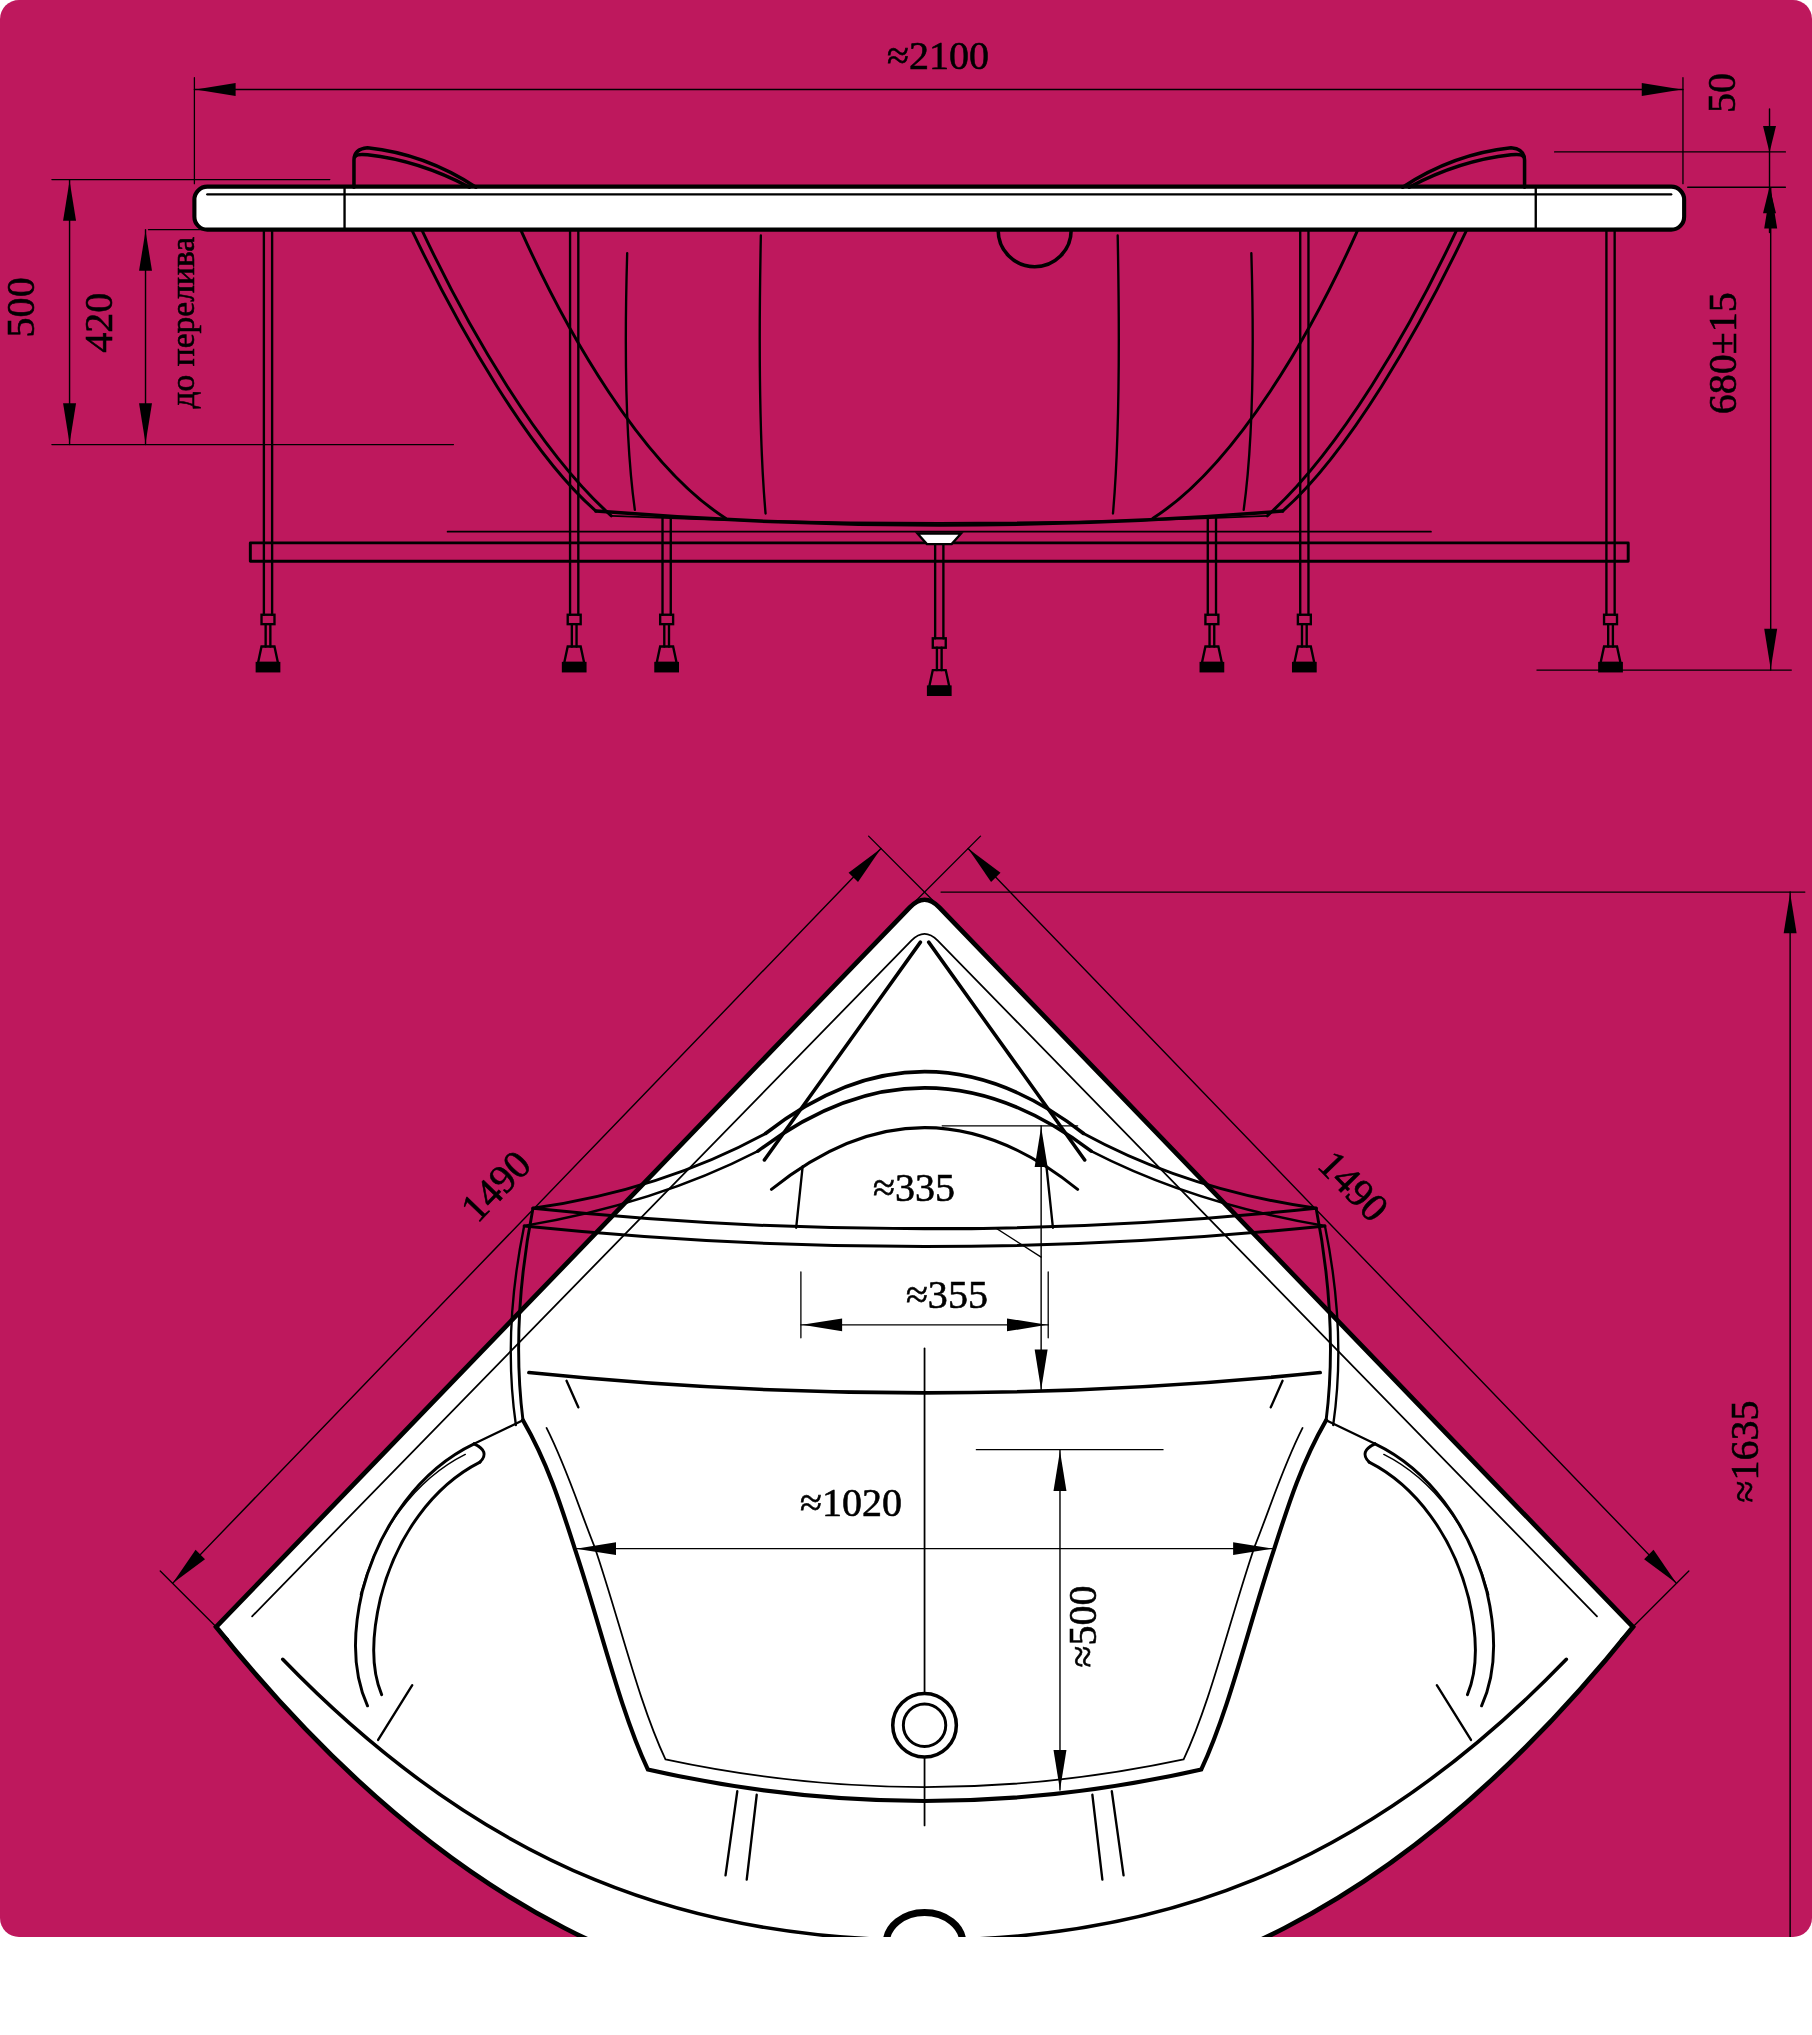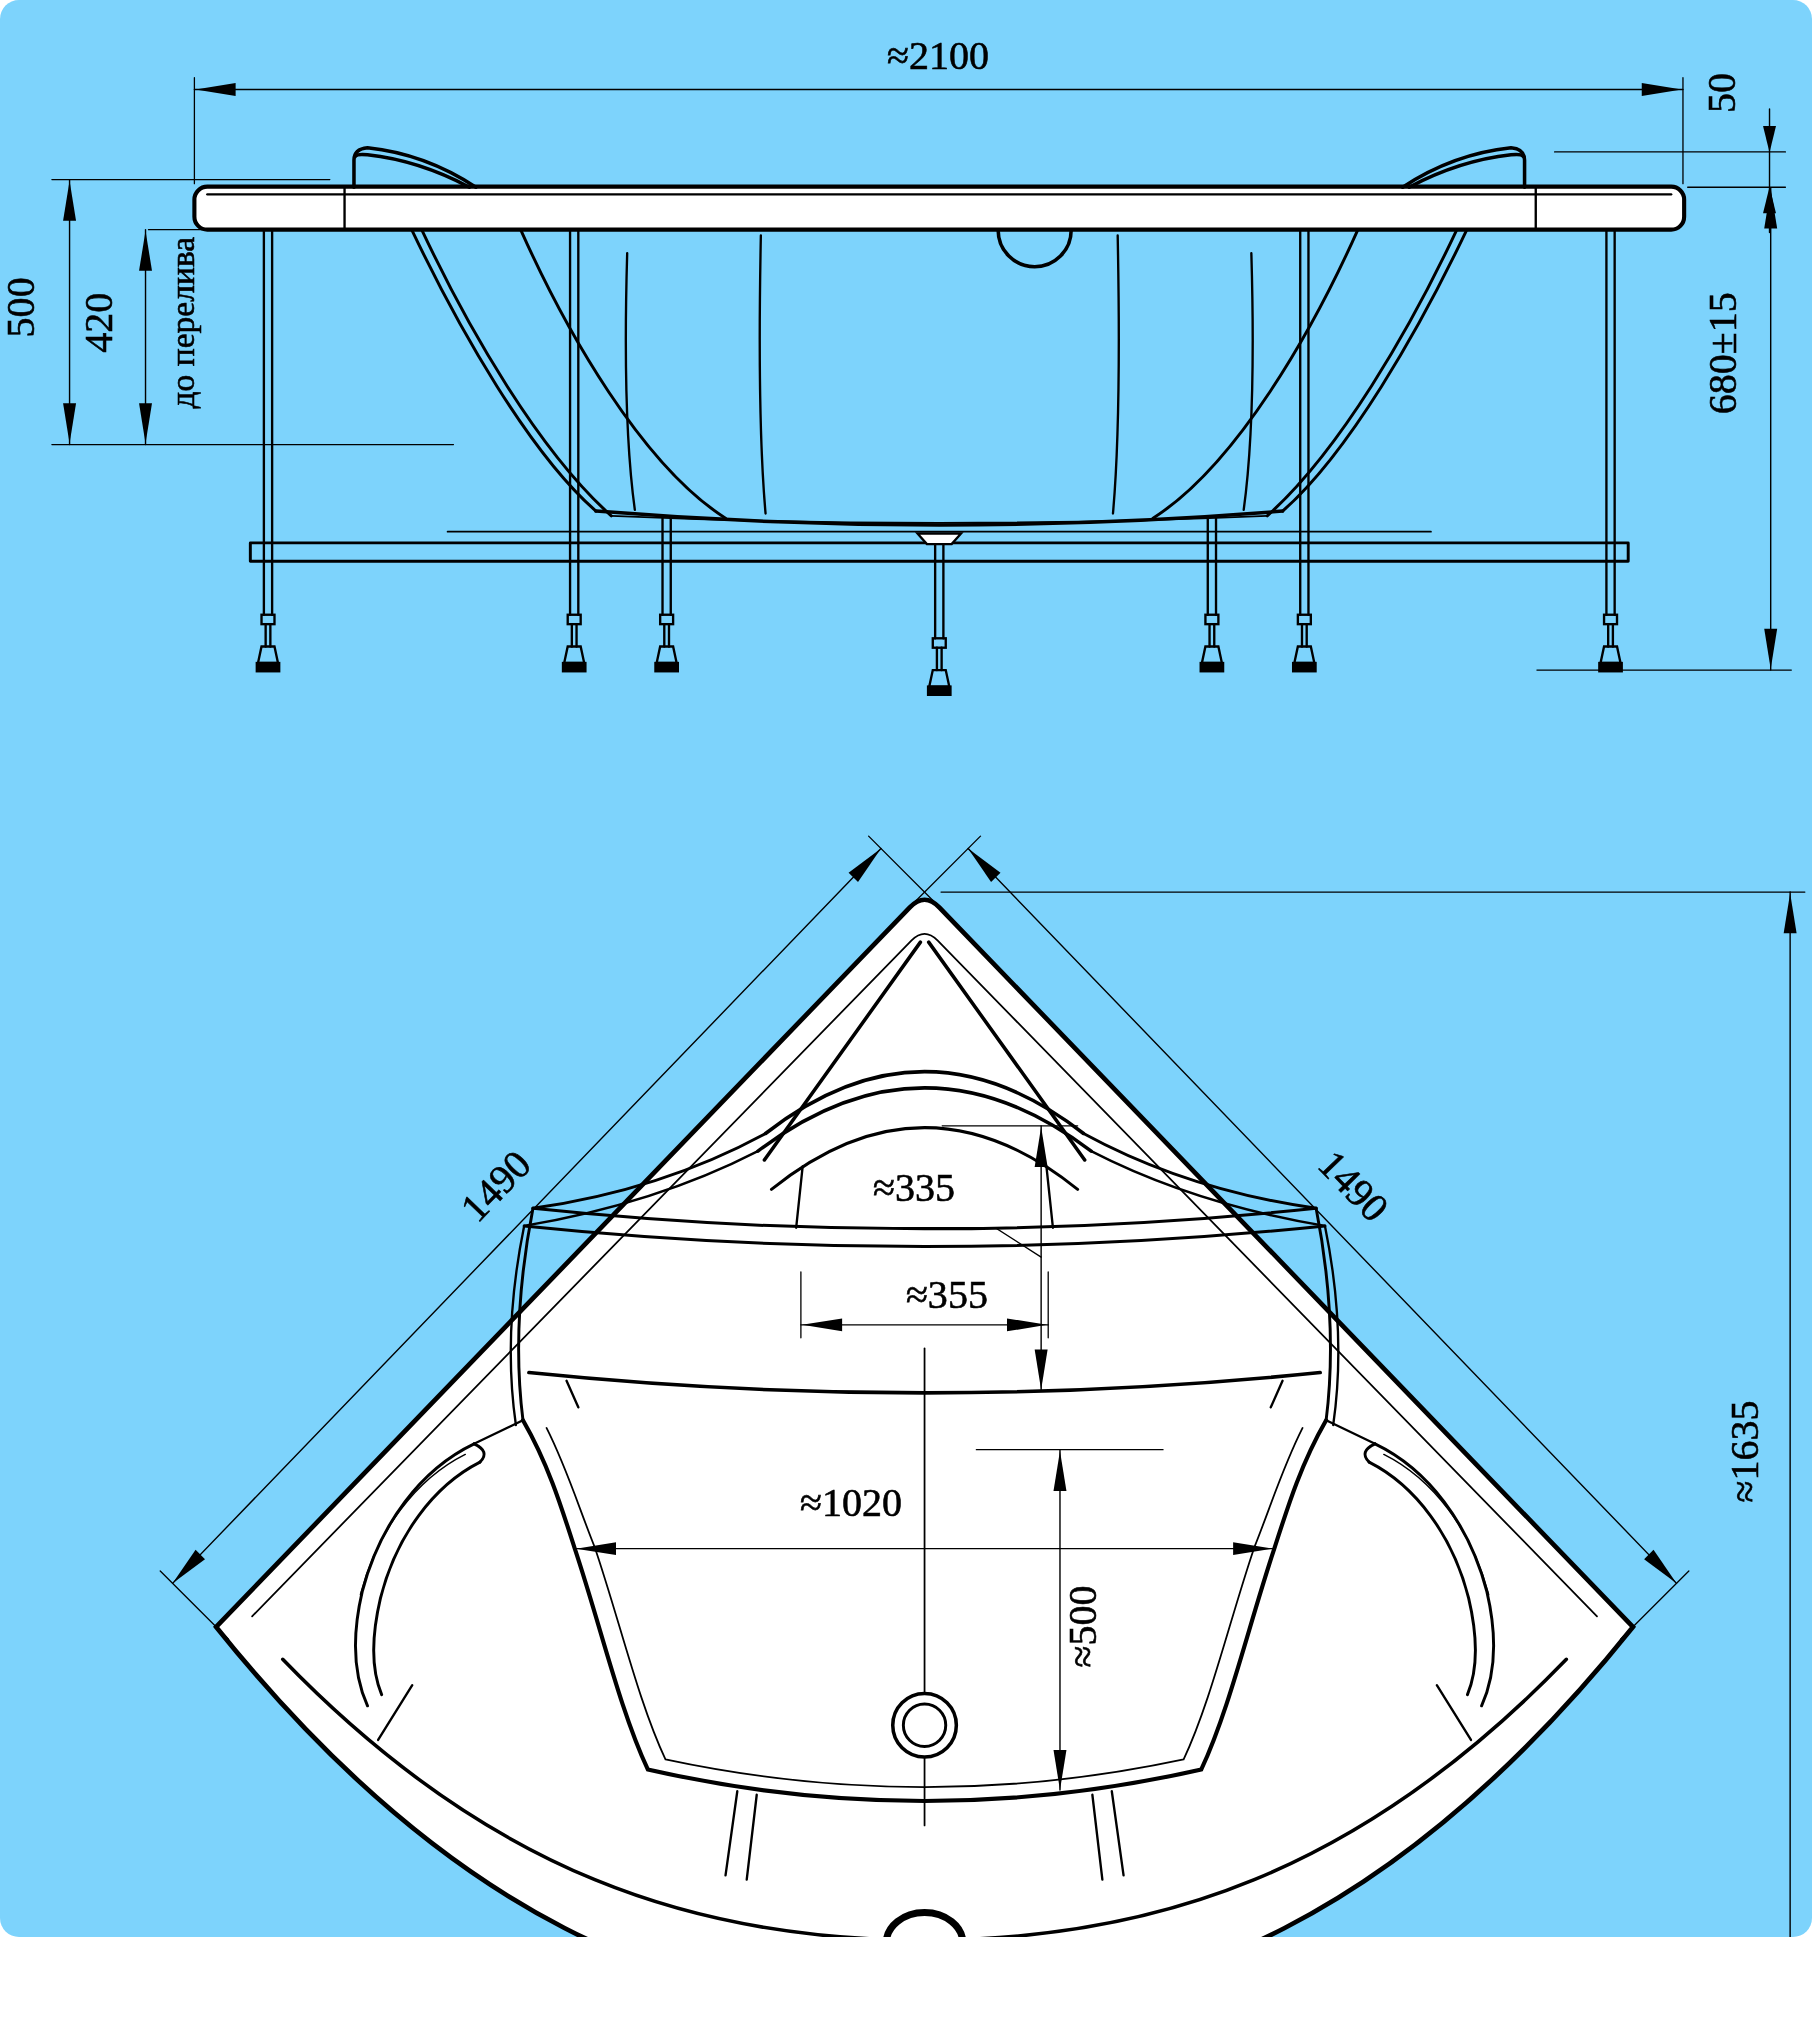--- a/index.html
+++ b/index.html
@@ -1,16 +1,16 @@
 <!DOCTYPE html>
 <html style="font-size:9.4px"><head>
 <meta charset="utf-8">
 <style>
   html,body{margin:0;padding:0;background:#fff;}
-  .page{position:relative;width:1812px;height:1937px;background:#7dd3fc;overflow:hidden;border-radius:19px;}
+  .page{position:relative;width:1812px;height:1937px;background:#be185d;overflow:hidden;border-radius:19px;}
   svg{position:absolute;left:0;top:0;}
   svg text{font-family:"Liberation Serif","DejaVu Serif",serif;fill:#000;}
   .dim-num{font-size:68px;}
   .dim-note{font-size:57px;}
   path,line,circle,rect,polyline{vector-effect:none;}
 </style>
 </head>
 <body>
 
 <div class="page">

